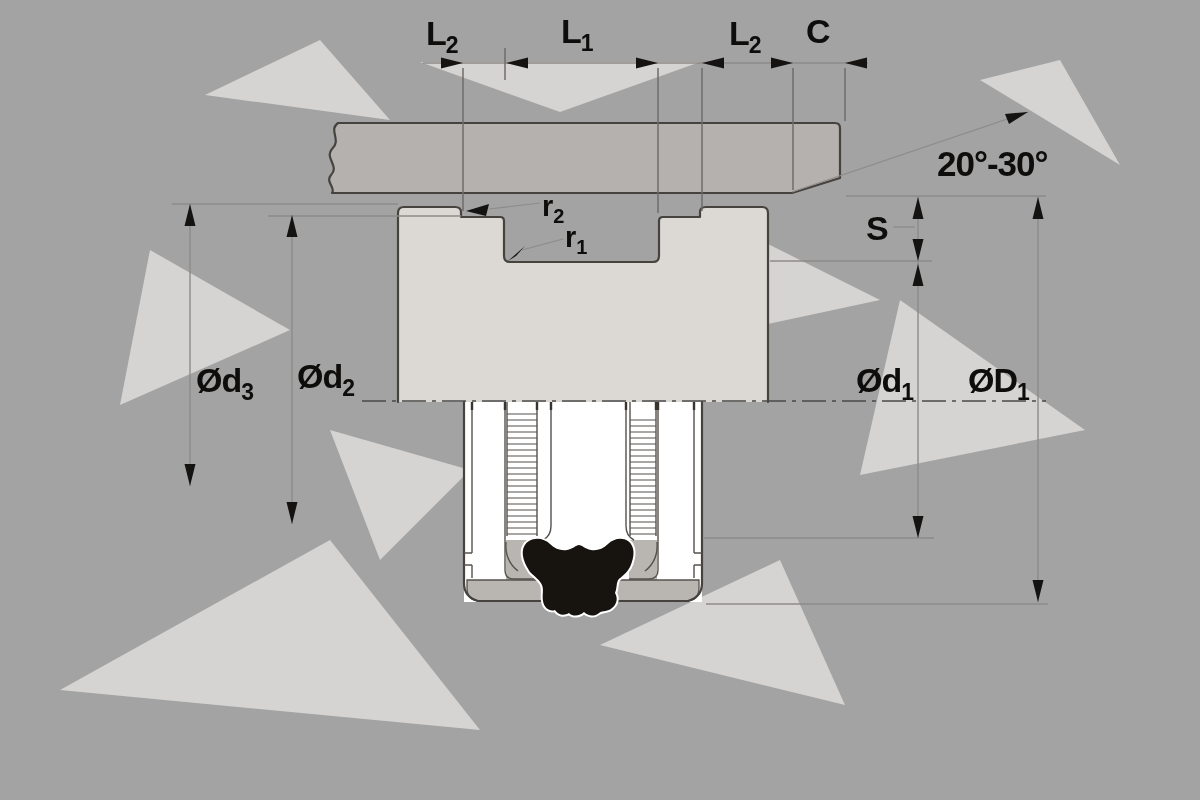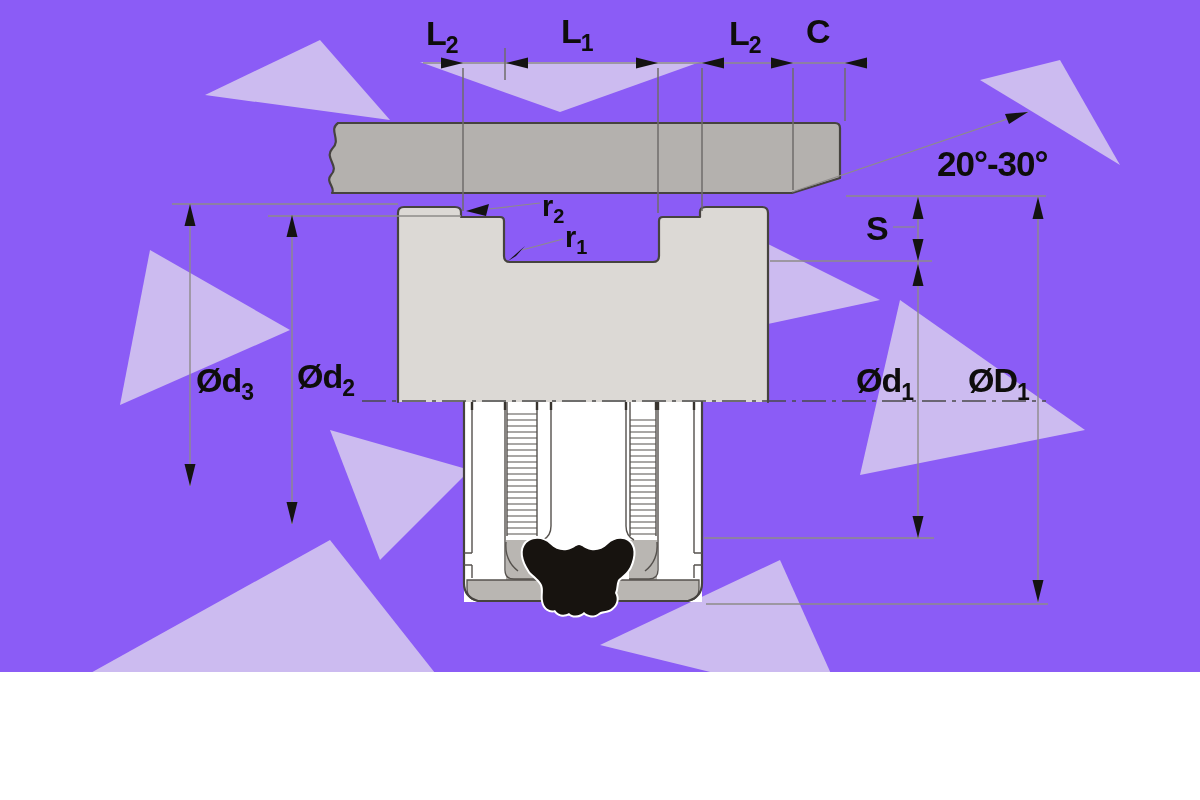--- a/index.html
+++ b/index.html
@@ -1,16 +1,16 @@
 <!DOCTYPE html>
 <html><head>
 <meta charset="utf-8">
 <style>
   html,body{margin:0;padding:0;background:#ffffff;}
-  .stage{width:1200px;height:672px;position:relative;background:#8b5cf6;overflow:hidden;}
+  .stage{width:1200px;height:800px;position:relative;background:#a3a3a3;overflow:hidden;}
   svg{display:block;}
   .outline{fill:none;stroke:#46433f;stroke-width:2.2;stroke-linejoin:round;stroke-linecap:round;}
   .thin{fill:none;stroke:#55514d;stroke-width:1.4;stroke-linejoin:round;}
   .hatch{fill:none;stroke:#55514d;stroke-width:1.1;}
   .dim{stroke:#8e8b89;stroke-width:1.4;fill:none;}
   .dimdark{stroke:#6f6c6a;stroke-width:1.5;fill:none;}
   .cl{stroke:#4a4a4a;stroke-width:1.6;fill:none;stroke-dasharray:24 6 4 6;}
   .arrow{fill:#141312;stroke:none;}
   .lead{stroke:#8e8b89;stroke-width:1.2;fill:none;}
   .lbl{font-family:"Liberation Sans",sans-serif;font-weight:bold;fill:#0e0d0c;font-size:34px;letter-spacing:-1px;}

